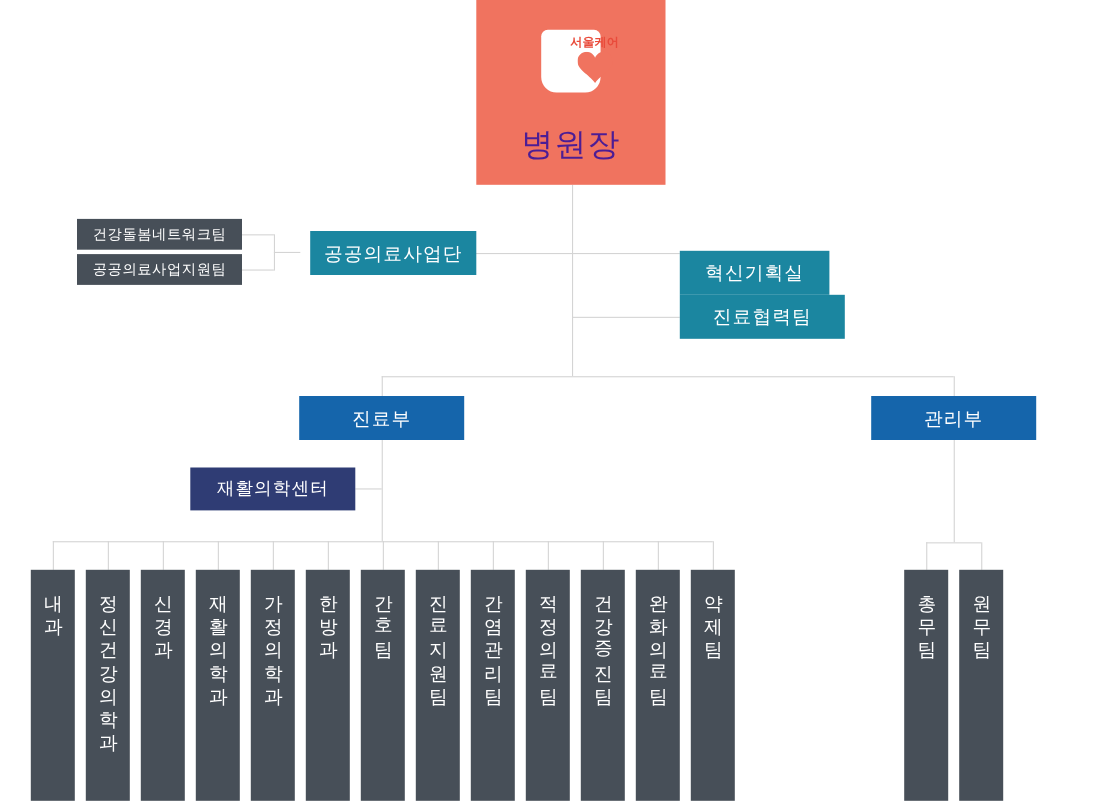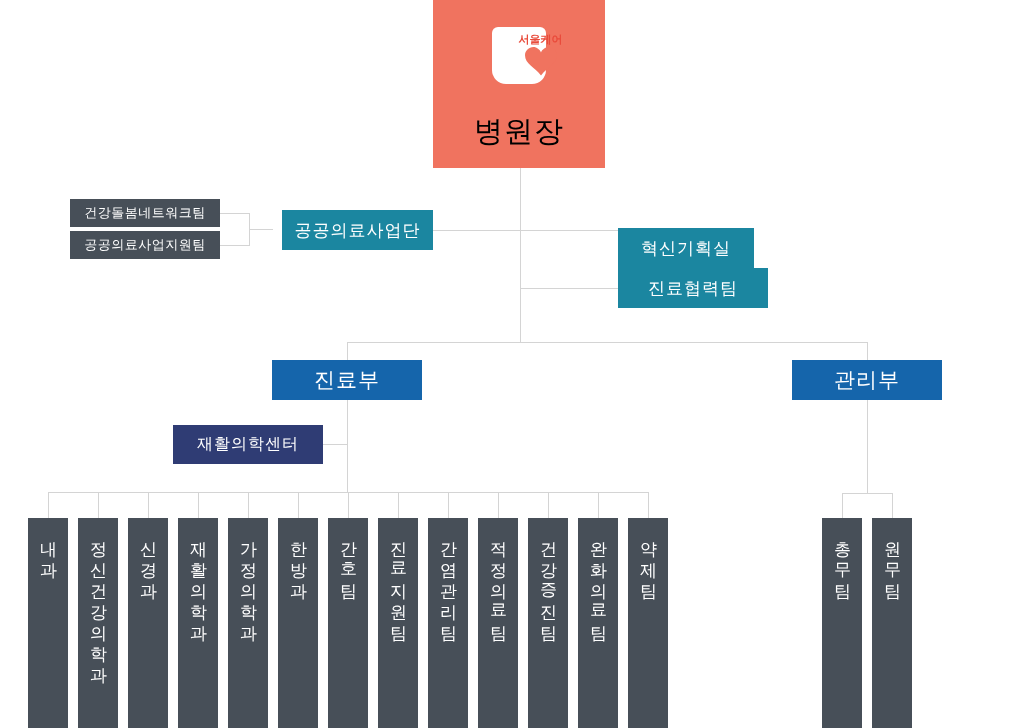--- a/index.html
+++ b/index.html
@@ -14,27 +14,27 @@
   
   .root{position:absolute;left:433px;top:0;width:172px;height:168px;
         background:var(--root-bg,#f0735f);}
   .logo{position:absolute;left:50%;top:27px;transform:translateX(-50%);
         width:54px;height:57px;background:#fff;
         border-radius:6px 6px 14px 14px;
         display:flex;flex-direction:column;align-items:center;box-sizing:border-box;padding-top:5px;padding-left:43px;}
   .logo-text{color:var(--logo-red,#e94b3b);font-size:11px;font-weight:bold;white-space:nowrap;line-height:14px;}
   .logo-heart{width:32px;height:29px;margin-top:1px;}
   .root-label{position:absolute;left:0;top:112px;width:100%;text-align:center;
-        color:#000000;font-size:29px;letter-spacing:1px;}
+        color:#4c1d95;font-size:29px;letter-spacing:1px;}
 
   
   .box{position:absolute;display:flex;align-items:center;justify-content:center;
        color:#fff;box-sizing:border-box;}
   .teal{background:var(--teal,#1b86a0);width:151px;height:40px;font-size:17px;letter-spacing:1px;}
-  .blue{background:var(--blue,#1565ab);width:150px;height:40px;font-size:21px;letter-spacing:1px;align-items:center;}
+  .blue{background:var(--blue,#1565ab);width:150px;height:40px;font-size:17px;letter-spacing:1px;align-items:center;}
   .navy{background:var(--navy,#2f3c74);width:150px;height:39px;font-size:16px;letter-spacing:1px;}
   .slate-sm{background:var(--slate,#474f58);width:150px;height:28px;font-size:13px;letter-spacing:0.5px;}
 
   
   .vbox{position:absolute;top:518px;width:40px;height:210px;
         background:var(--slate,#474f58);
         display:flex;justify-content:center;box-sizing:border-box;padding-top:11px;}
   .vbox span{writing-mode:vertical-rl;text-orientation:upright;
         color:#fff;font-size:17px;letter-spacing:4px;line-height:18px;}
 </style>

